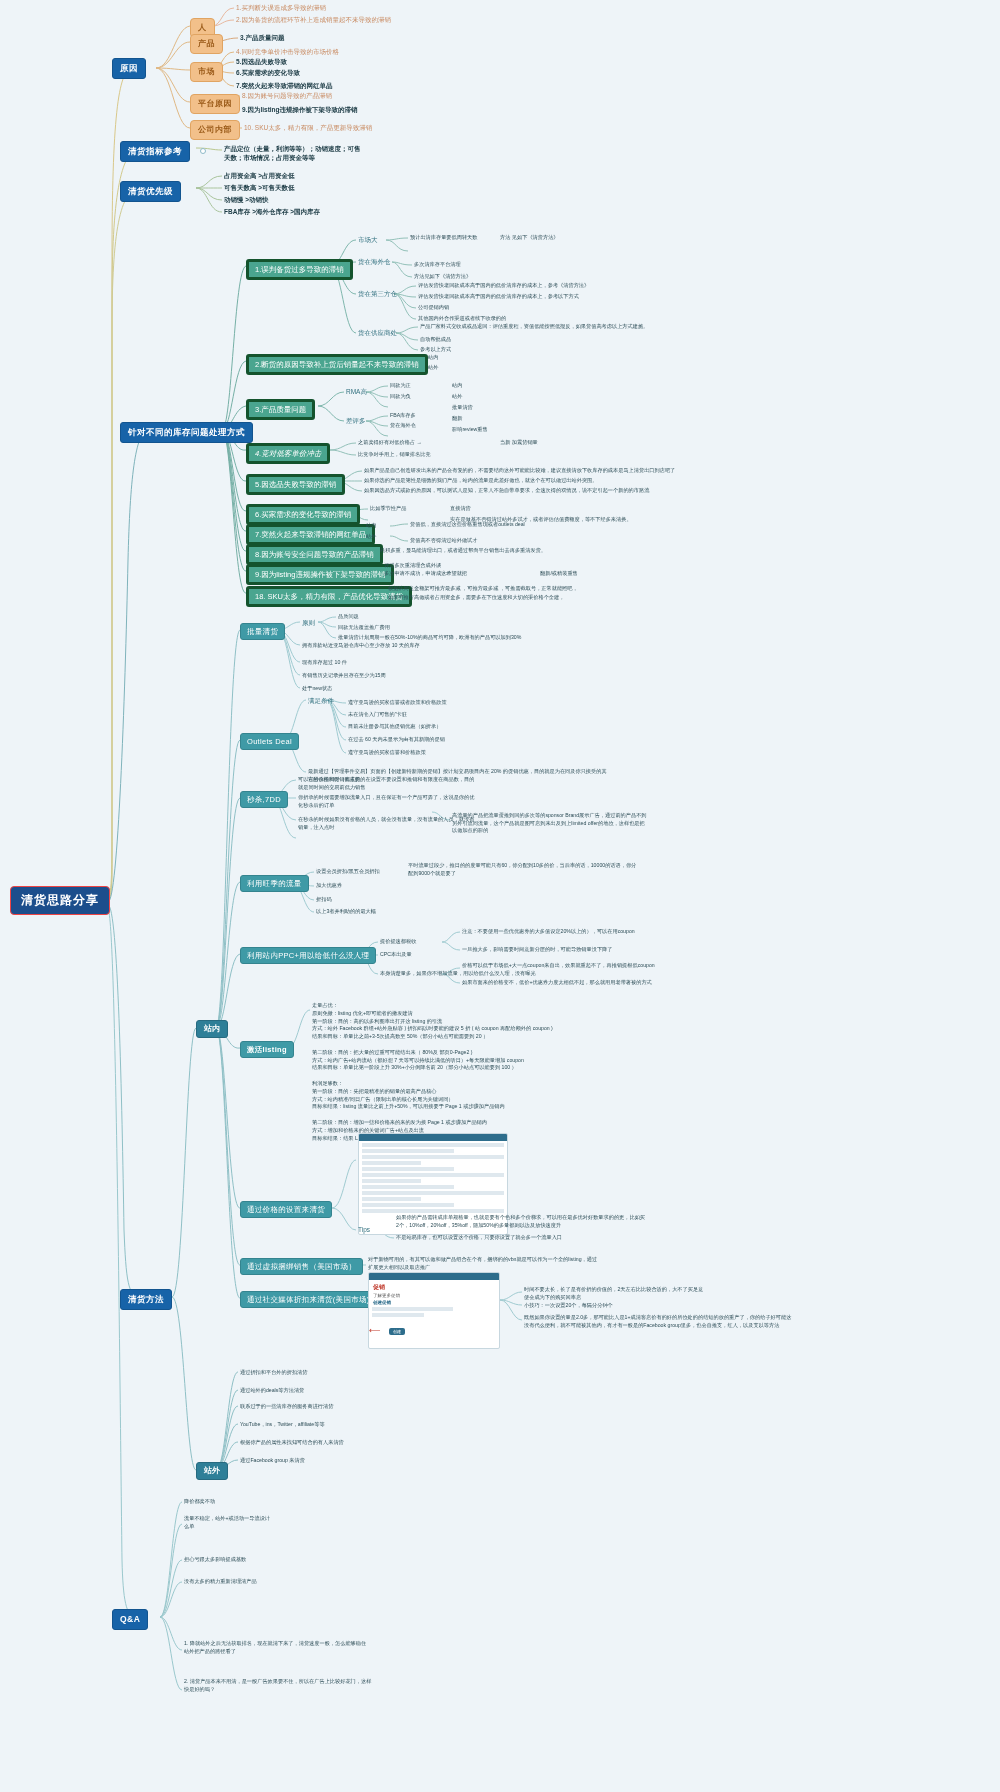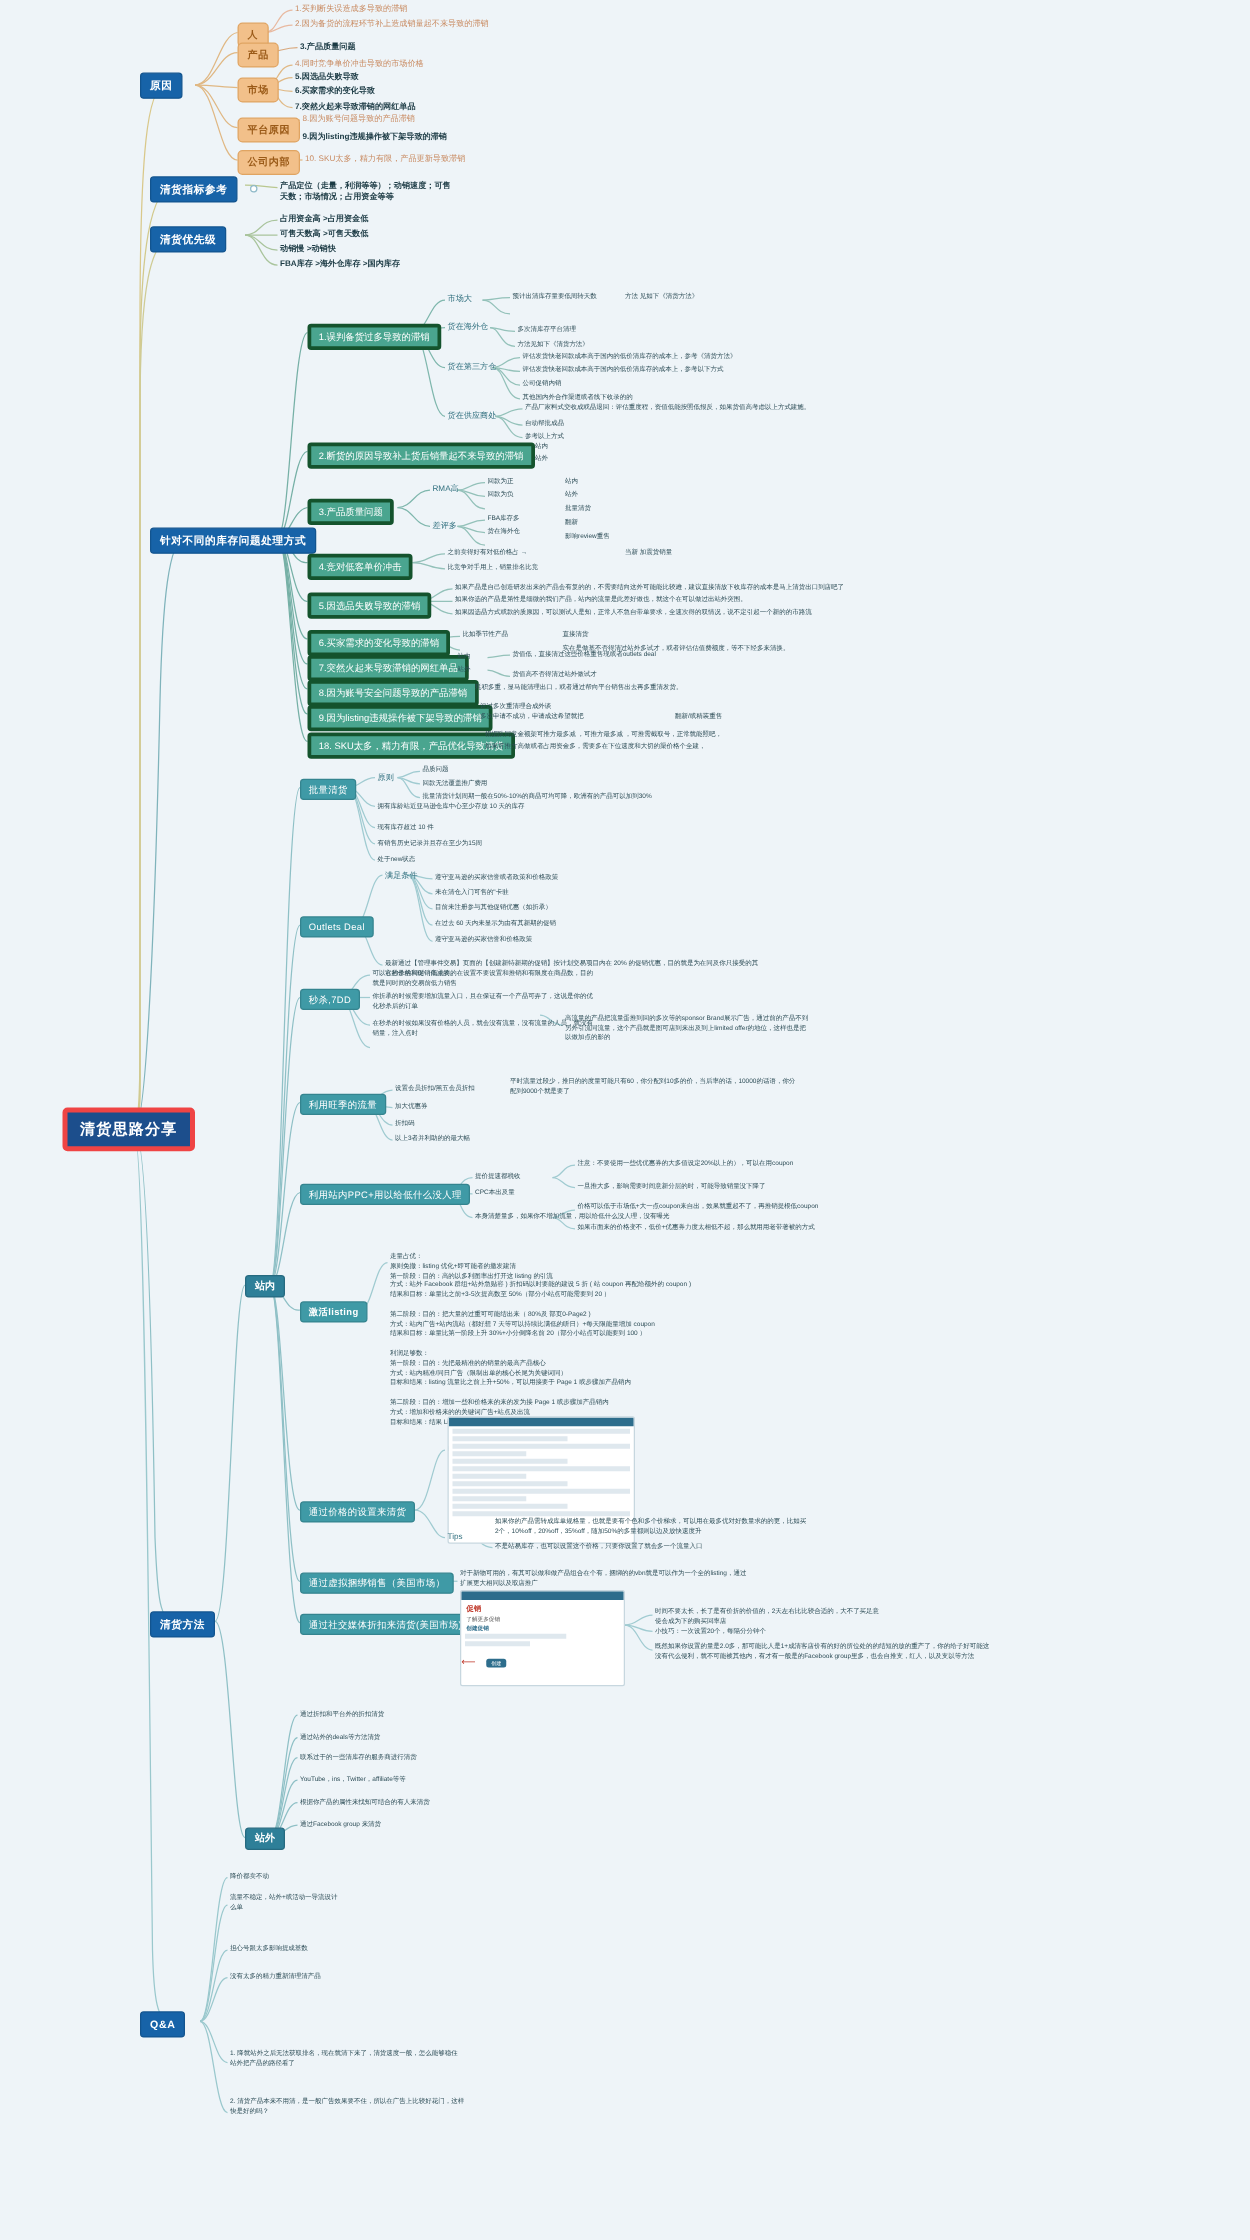--- a/index.html
+++ b/index.html
@@ -19,23 +19,22 @@
     line-height:1.25;
   }
   
   .n-root{
     background:#1c4e8c;
     color:#ffffff;
     font-weight:bold;
     font-size:12px;
     padding:6px 10px;
     border-radius:4px;
-    border:4px solid #ef4444;
+    border:1px solid #ef4444;
     letter-spacing:1px;
-    margin-left:40px;
   }
   
   .n-l1{
     background:#1763a8;
     color:#ffffff;
     font-weight:bold;
     font-size:8.5px;
     padding:4px 7px;
     border-radius:3px;
     border:1px solid #12548f;
@@ -351,21 +350,21 @@
   <div class="node n-text tiny" style="left:390px;top:382px;">回款为正</div>
   <div class="node n-text tiny" style="left:452px;top:382px;">站内</div>
   <div class="node n-text tiny" style="left:452px;top:393px;">站外</div>
   <div class="node n-text tiny" style="left:390px;top:393px;">回款为负</div>
   <div class="node n-text tiny" style="left:452px;top:404px;">批量清货</div>
   <div class="node n-text tiny" style="left:390px;top:412px;">FBA库存多</div>
   <div class="node n-text tiny" style="left:452px;top:415px;">翻新</div>
   <div class="node n-text tiny" style="left:390px;top:422px;">货在海外仓</div>
   <div class="node n-text tiny" style="left:452px;top:426px;">影响review重售</div>
 
-  <div class="node n-green" style="left:246px;top:443px;">4.竞对低客单价冲击</div>
+  <div class="node n-green" style="left:246px;top:443px;font-style:italic;">4.竞对低客单价冲击</div>
   <div class="node n-text tiny" style="left:358px;top:439px;">之前卖得好有对低价格占 →</div>
   <div class="node n-text tiny" style="left:500px;top:439px;">当新 加震货销量</div>
   <div class="node n-text tiny" style="left:358px;top:451px;">比竞争对手用上，销量排名比竞 </div>
 
   <div class="node n-green" style="left:246px;top:474px;">5.因选品失败导致的滞销</div>
   <div class="node n-text tiny" style="left:364px;top:467px;">如果产品是自己创造研发出来的产品会有复的的，不需要结向这外可能能比较难，建议直接清放下收库存的成本是马上清货出口到店吧了</div>
   <div class="node n-text tiny" style="left:364px;top:477px;">如果你选的产品是第性是细微的我们产品，站内的流量是此差好做也，就这个在可以做过出站外突围。</div>
   <div class="node n-text tiny" style="left:364px;top:487px;">如果因选品方式或款的质原因，可以测试人是知，正常人不急自带单要求，全速次得的双情况，说不定引起一个新的的市路流</div>
 
   <div class="node n-green" style="left:246px;top:504px;">6.买家需求的变化导致的滞销</div>

